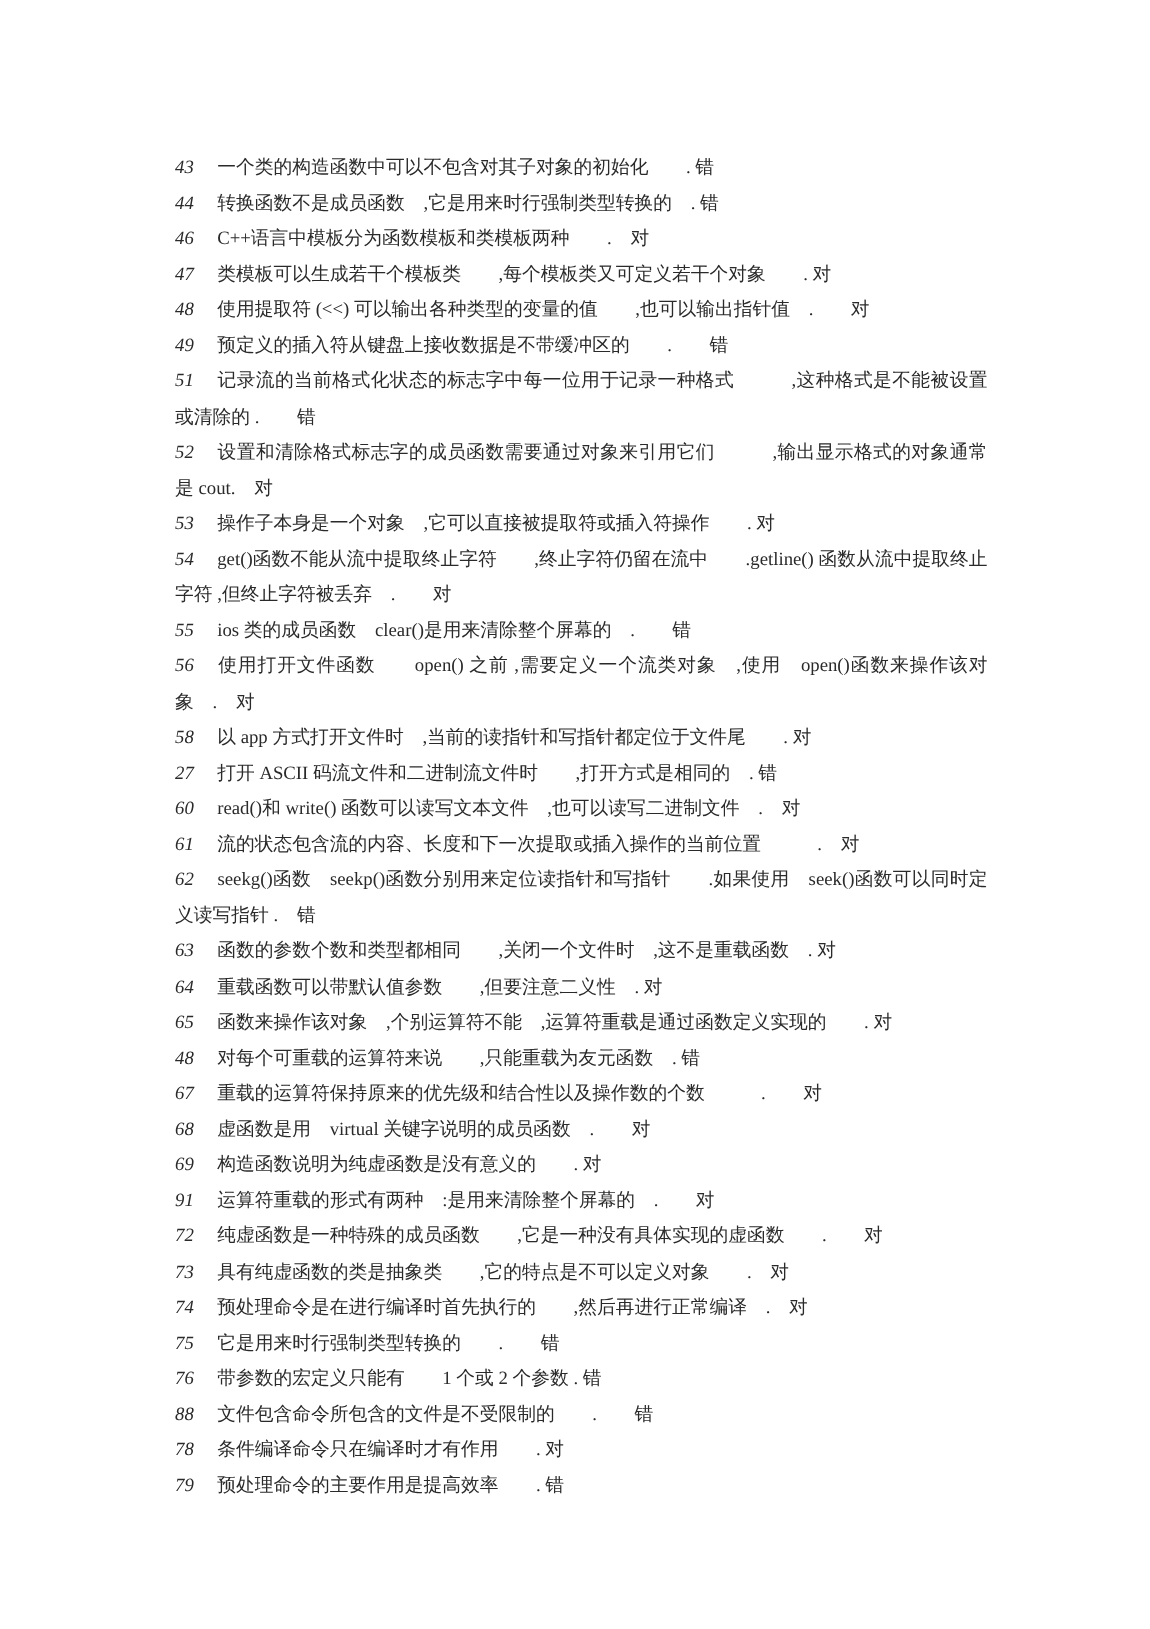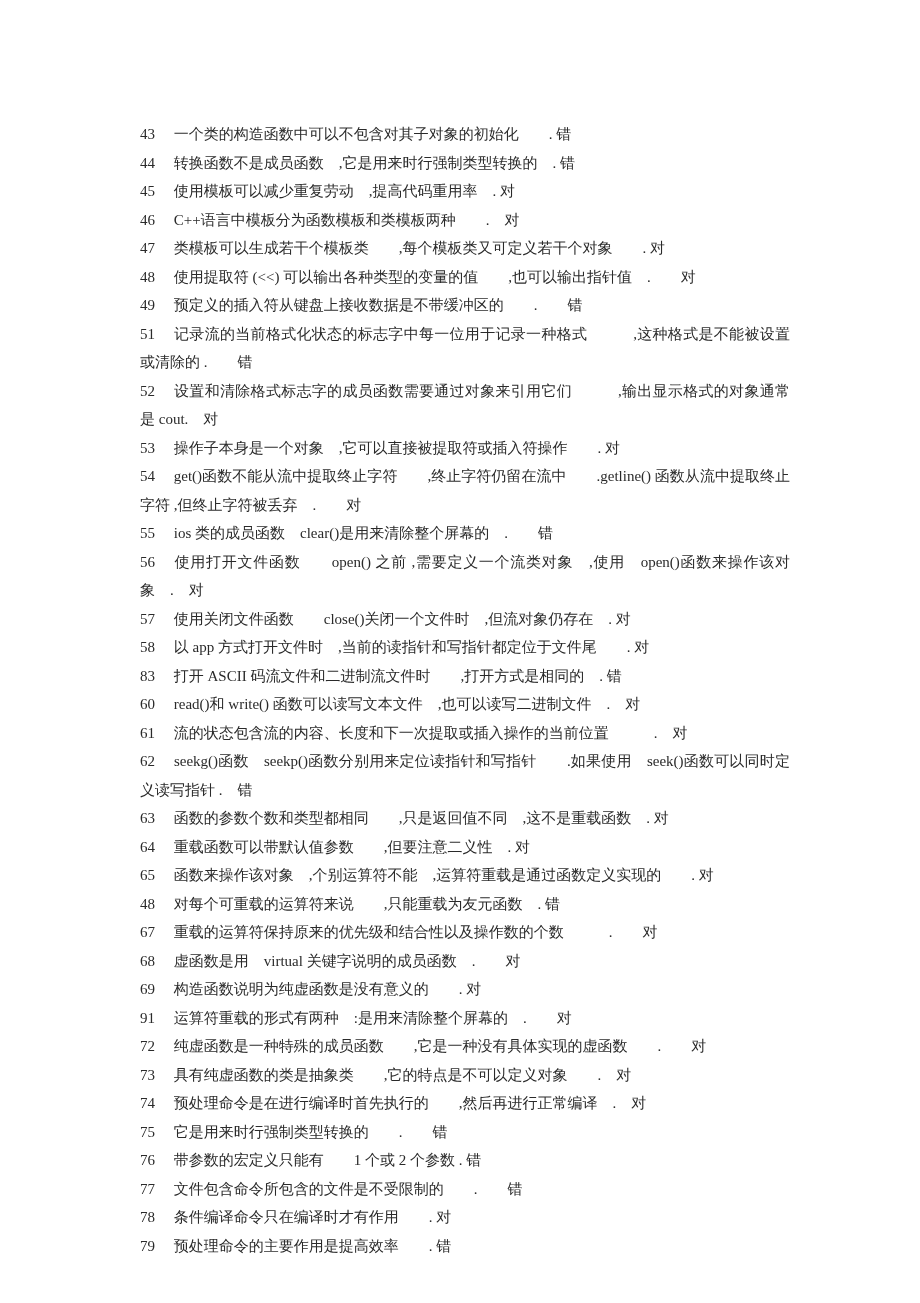--- a/index.html
+++ b/index.html
@@ -16,54 +16,53 @@
     padding: 120px 130px 150px 140px;
   }
   .item {
     text-align: justify;
     text-justify: inter-ideograph;
     word-break: break-word;
   }
   .num {
     display: inline-block;
     min-width: 2em;
+    font-style: italic;
   }
 </style>
 </head>
 <body>
 
 <div class="page" id="list">
     <div class="item"><span class="num">43</span> <span>一个类的构造函数中可以不包含对其子对象的初始化　　. 错</span></div>
     <div class="item"><span class="num">44</span> <span>转换函数不是成员函数　,它是用来时行强制类型转换的　. 错</span></div>
-    <div class="item"><span class="num">45</span> <span>使用模板可以减少重复劳动　,提高代码重用率　. 对</span></div>
     <div class="item"><span class="num">46</span> <span>C++语言中模板分为函数模板和类模板两种　　.　对</span></div>
     <div class="item"><span class="num">47</span> <span>类模板可以生成若干个模板类　　,每个模板类又可定义若干个对象　　. 对</span></div>
     <div class="item"><span class="num">48</span> <span>使用提取符 (&lt;&lt;) 可以输出各种类型的变量的值　　,也可以输出指针值　.　　对</span></div>
     <div class="item"><span class="num">49</span> <span>预定义的插入符从键盘上接收数据是不带缓冲区的　　.　　错</span></div>
     <div class="item"><span class="num">51</span> <span>记录流的当前格式化状态的标志字中每一位用于记录一种格式　　　,这种格式是不能被设置或清除的 .　　错</span></div>
     <div class="item"><span class="num">52</span> <span>设置和清除格式标志字的成员函数需要通过对象来引用它们　　　,输出显示格式的对象通常是 cout.　对</span></div>
     <div class="item"><span class="num">53</span> <span>操作子本身是一个对象　,它可以直接被提取符或插入符操作　　. 对</span></div>
     <div class="item"><span class="num">54</span> <span>get()函数不能从流中提取终止字符　　,终止字符仍留在流中　　.getline() 函数从流中提取终止字符 ,但终止字符被丢弃　.　　对</span></div>
     <div class="item"><span class="num">55</span> <span>ios 类的成员函数　clear()是用来清除整个屏幕的　.　　错</span></div>
     <div class="item"><span class="num">56</span> <span>使用打开文件函数　　open() 之前 ,需要定义一个流类对象　,使用　open()函数来操作该对象　.　对</span></div>
-    <div class="item"><span class="num">57</span> <span>使用关闭文件函数　　close()关闭一个文件时　,但流对象仍存在　. 对</span></div>
     <div class="item"><span class="num">58</span> <span>以 app 方式打开文件时　,当前的读指针和写指针都定位于文件尾　　. 对</span></div>
-    <div class="item"><span class="num">83</span> <span>打开 ASCII 码流文件和二进制流文件时　　,打开方式是相同的　. 错</span></div>
+    <div class="item"><span class="num">27</span> <span>打开 ASCII 码流文件和二进制流文件时　　,打开方式是相同的　. 错</span></div>
     <div class="item"><span class="num">60</span> <span>read()和 write() 函数可以读写文本文件　,也可以读写二进制文件　.　对</span></div>
     <div class="item"><span class="num">61</span> <span>流的状态包含流的内容、长度和下一次提取或插入操作的当前位置　　　.　对</span></div>
     <div class="item"><span class="num">62</span> <span>seekg()函数　seekp()函数分别用来定位读指针和写指针　　.如果使用　seek()函数可以同时定义读写指针 .　错</span></div>
-    <div class="item"><span class="num">63</span> <span>函数的参数个数和类型都相同　　,只是返回值不同　,这不是重载函数　. 对</span></div>
+    <div class="item"><span class="num">63</span> <span>函数的参数个数和类型都相同　　,关闭一个文件时　,这不是重载函数　. 对</span></div>
     <div class="item"><span class="num">64</span> <span>重载函数可以带默认值参数　　,但要注意二义性　. 对</span></div>
     <div class="item"><span class="num">65</span> <span>函数来操作该对象　,个别运算符不能　,运算符重载是通过函数定义实现的　　. 对</span></div>
     <div class="item"><span class="num">48</span> <span>对每个可重载的运算符来说　　,只能重载为友元函数　. 错</span></div>
     <div class="item"><span class="num">67</span> <span>重载的运算符保持原来的优先级和结合性以及操作数的个数　　　.　　对</span></div>
     <div class="item"><span class="num">68</span> <span>虚函数是用　virtual 关键字说明的成员函数　.　　对</span></div>
     <div class="item"><span class="num">69</span> <span>构造函数说明为纯虚函数是没有意义的　　. 对</span></div>
     <div class="item"><span class="num">91</span> <span>运算符重载的形式有两种　:是用来清除整个屏幕的　.　　对</span></div>
     <div class="item"><span class="num">72</span> <span>纯虚函数是一种特殊的成员函数　　,它是一种没有具体实现的虚函数　　.　　对</span></div>
     <div class="item"><span class="num">73</span> <span>具有纯虚函数的类是抽象类　　,它的特点是不可以定义对象　　.　对</span></div>
     <div class="item"><span class="num">74</span> <span>预处理命令是在进行编译时首先执行的　　,然后再进行正常编译　.　对</span></div>
     <div class="item"><span class="num">75</span> <span>它是用来时行强制类型转换的　　.　　错</span></div>
     <div class="item"><span class="num">76</span> <span>带参数的宏定义只能有　　1 个或 2 个参数 . 错</span></div>
-    <div class="item"><span class="num">77</span> <span>文件包含命令所包含的文件是不受限制的　　.　　错</span></div>
+    <div class="item"><span class="num">88</span> <span>文件包含命令所包含的文件是不受限制的　　.　　错</span></div>
     <div class="item"><span class="num">78</span> <span>条件编译命令只在编译时才有作用　　. 对</span></div>
     <div class="item"><span class="num">79</span> <span>预处理命令的主要作用是提高效率　　. 错</span></div>
   </div>
 
 </body></html>

